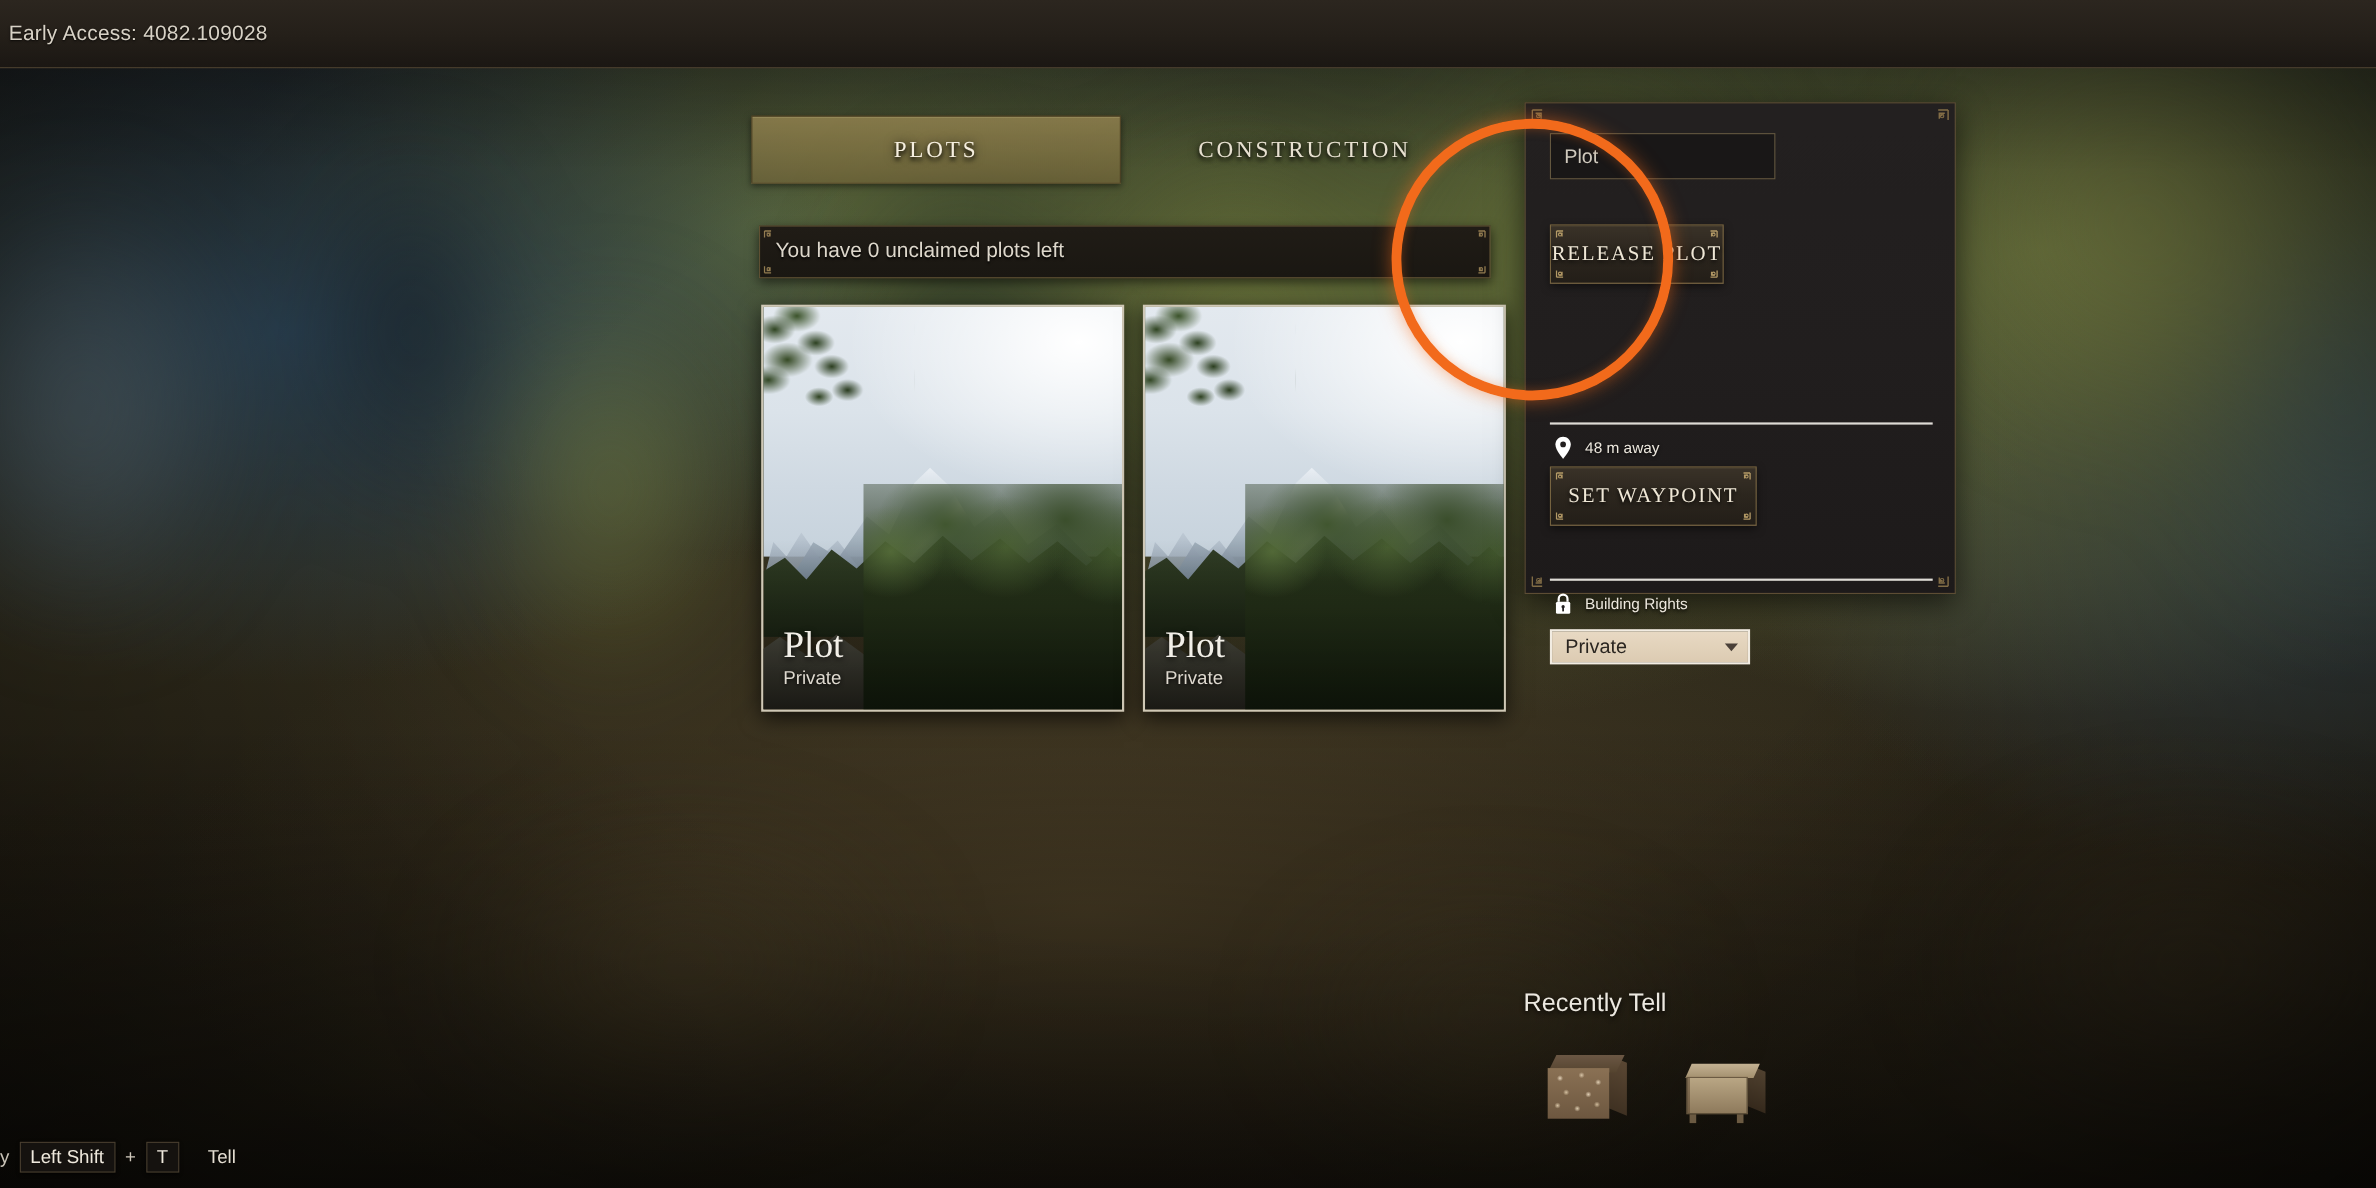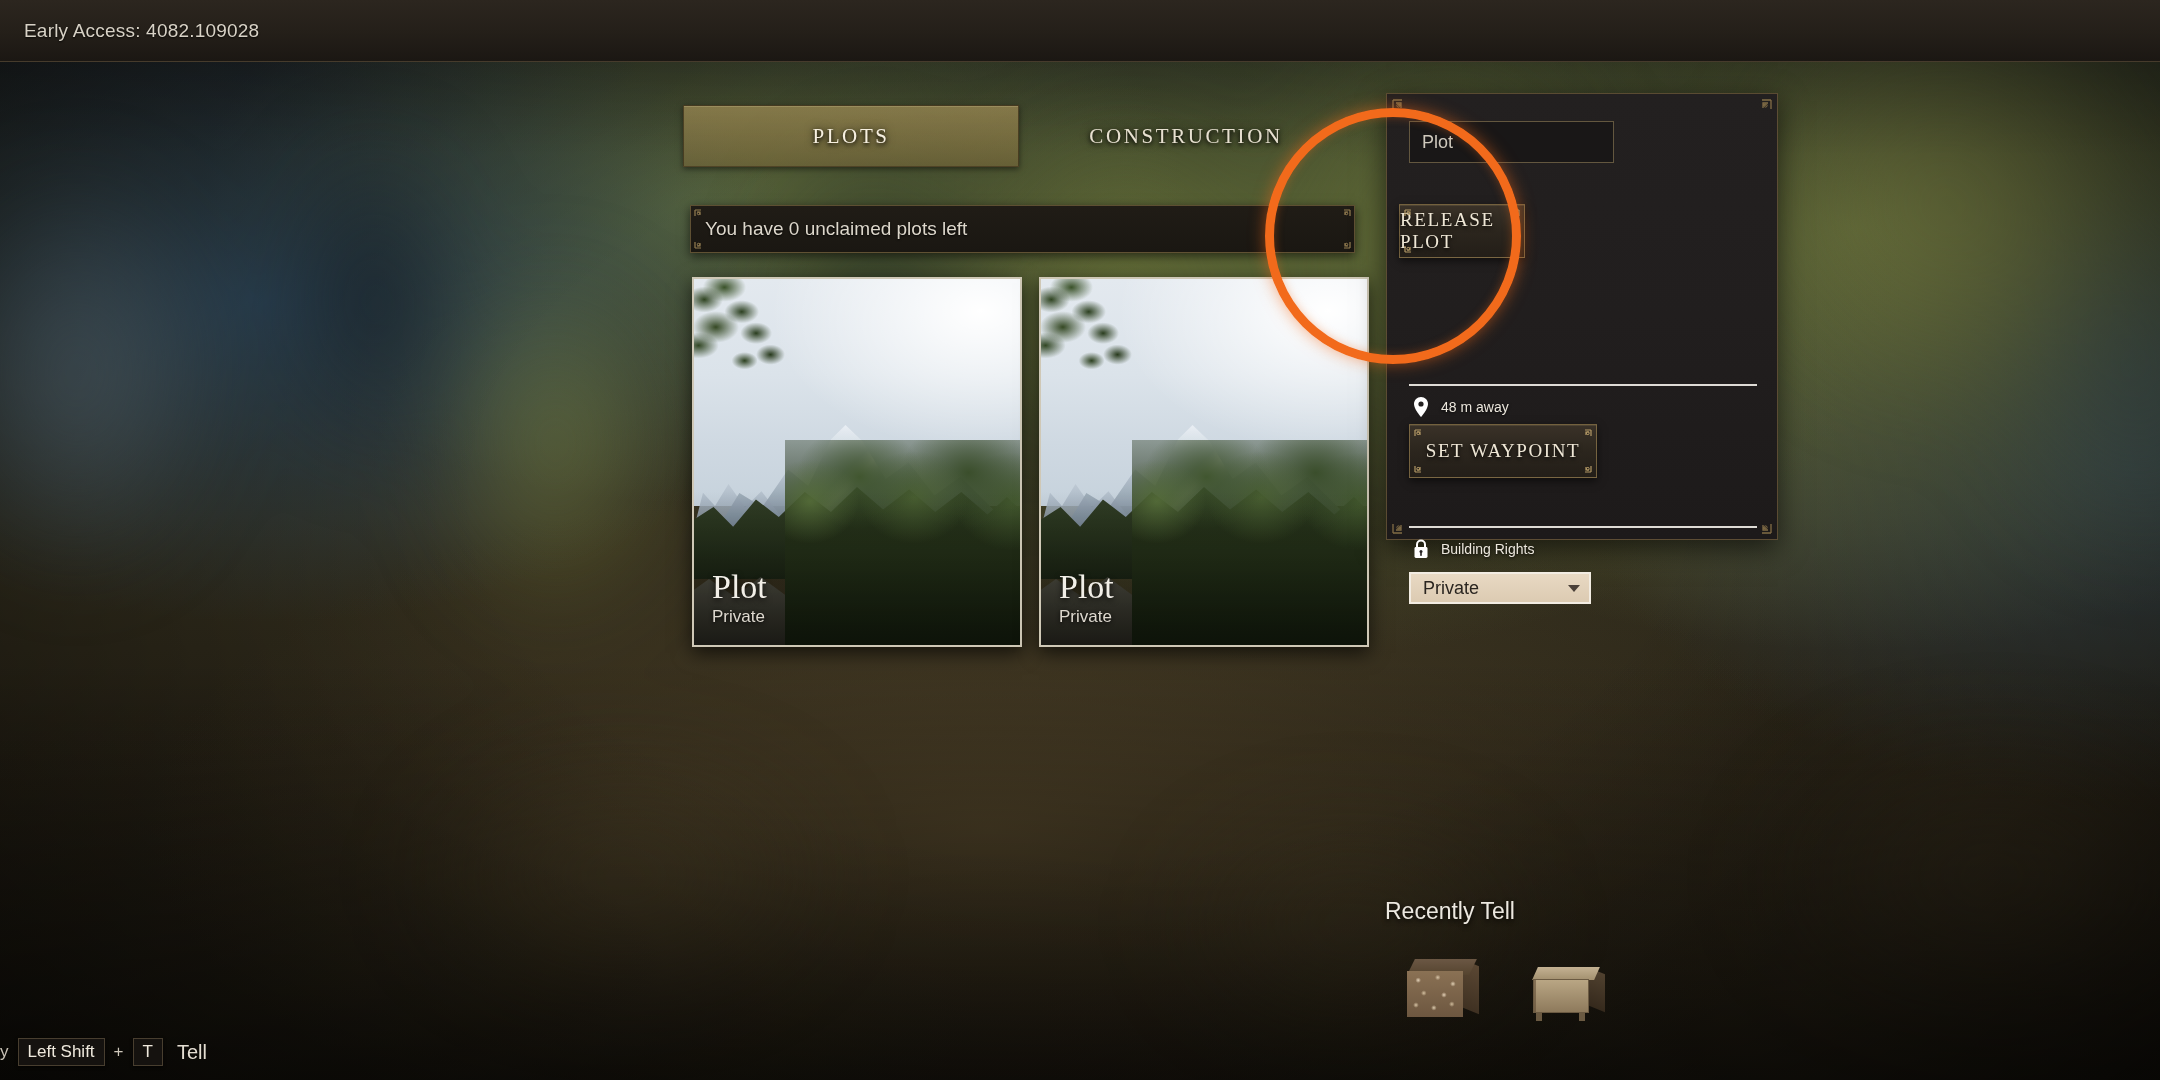--- a/index.html
+++ b/index.html
@@ -44,21 +44,21 @@
   }
 
   
   #topbar{
     position:absolute; left:0; top:0; width:2160px; height:62px;
     background:linear-gradient(180deg,#2c261f 0%,#241f19 55%,#1b1713 100%);
     border-bottom:1px solid rgba(120,100,70,.35);
     display:flex; align-items:center;
   }
   #topbar .ver{
-    color:#d8d2c6; font-size:19px; letter-spacing:.2px; padding-left:24px;
+    color:#d8d2c6; font-size:19px; letter-spacing:.2px; padding-left:8px;
     text-shadow:0 1px 2px rgba(0,0,0,.8);
   }
 
   
   #tabs{
     position:absolute; left:683px; top:105px; width:670px; height:62px;
     display:flex; align-items:stretch;justify-content:center;
   }
   .tab{
     flex:1; display:flex; align-items:center; justify-content:center;
@@ -203,21 +203,21 @@
     font-size:19px; letter-spacing:1.6px;
     text-shadow:0 2px 4px rgba(0,0,0,.9);
   }
   .ornbtn .bc{ position:absolute; width:15px; height:15px; opacity:.9; }
   .ornbtn .bc svg{ width:100%; height:100%; display:block; }
   .bc-tl{ left:4px; top:4px; }
   .bc-tr{ right:4px; top:4px; transform:scaleX(-1); }
   .bc-bl{ left:4px; bottom:4px; transform:scaleY(-1); }
   .bc-br{ right:4px; bottom:4px; transform:scale(-1,-1); }
 
-  #releaseBtn{ left:12px; top:110px; width:126px; }
+  #releaseBtn{ left:22px; top:110px; width:158px; }
   #waypointBtn{ left:22px; top:330px; width:188px; }
 
   .divider{
     position:absolute; left:22px; width:348px; height:2px;
     background:#e9e6df; opacity:.95;
   }
   #div1{ top:290px; }
   #div2{ top:432px; }
 
   .irow{ position:absolute; display:flex; align-items:center; gap:10px; }
@@ -305,21 +305,21 @@
   #hint{
     position:absolute; left:0; bottom:14px; display:flex; align-items:center; gap:9px;
   }
   #hint .pre{ color:#c8c2b6; font-size:17px; }
   .keycap{
     background:#15120f; border:1px solid rgba(150,130,96,.4);
     color:#efe9dd; font-size:17px; padding:3px 9px;
     box-shadow:0 1px 3px rgba(0,0,0,.7);
   }
   #hint .plus{ color:#cfc8bb; font-size:17px; }
-  #hint .act{ color:#e4ded2; font-size:20px; margin-left:5px; }
+  #hint .act{ color:#e4ded2; font-size:17px; margin-left:17px; }
 </style>
 </head>
 <body>
 
 <div id="scene">
   <div class="layer bg-base"></div>
   <div class="layer bg-blobs"></div>
   <div class="layer bg-vignette"></div>
 </div>
 

